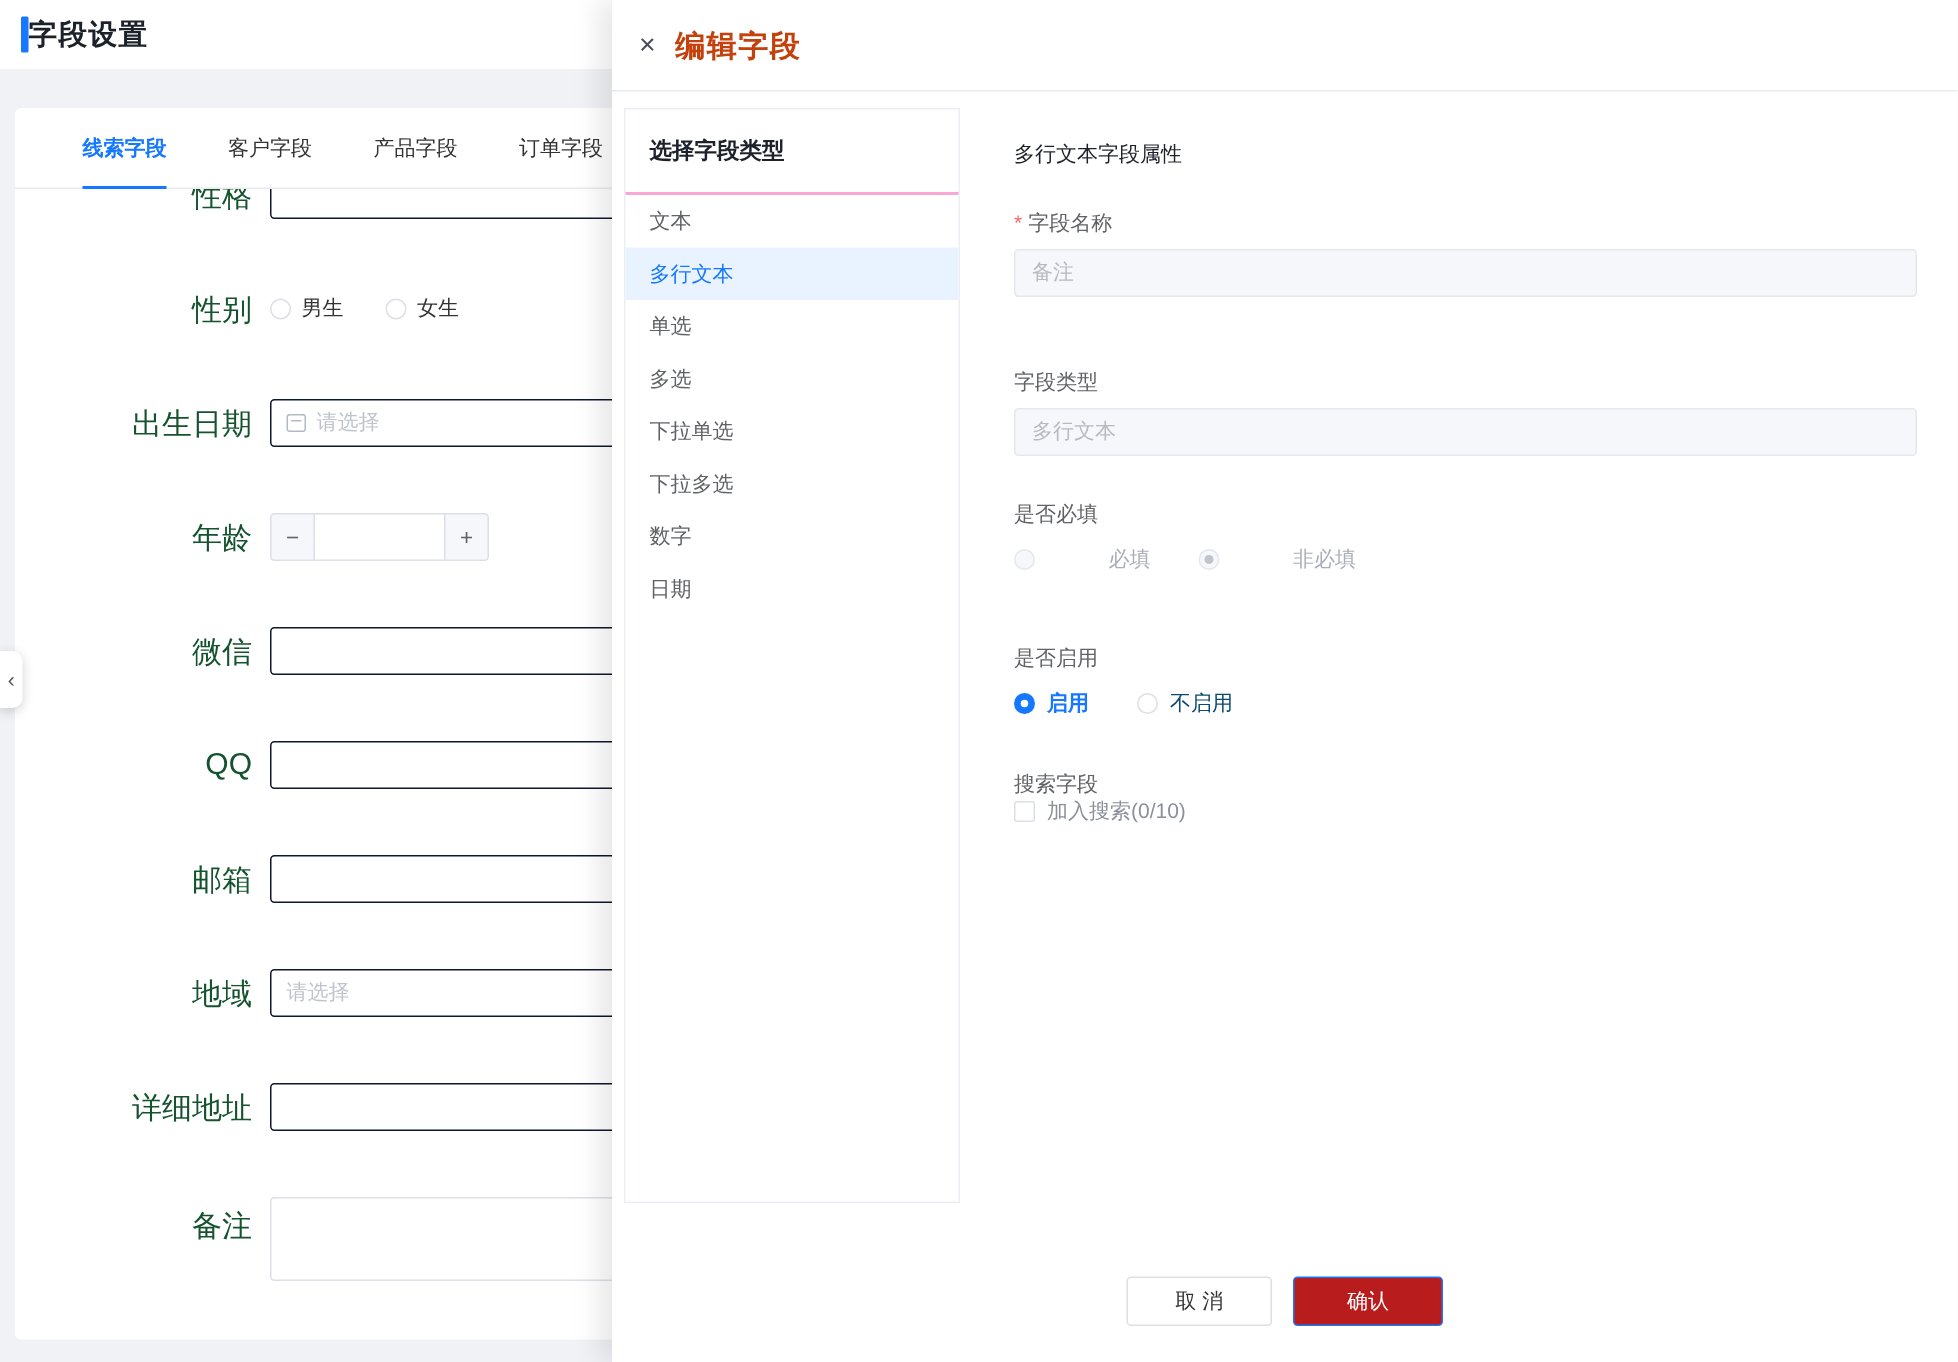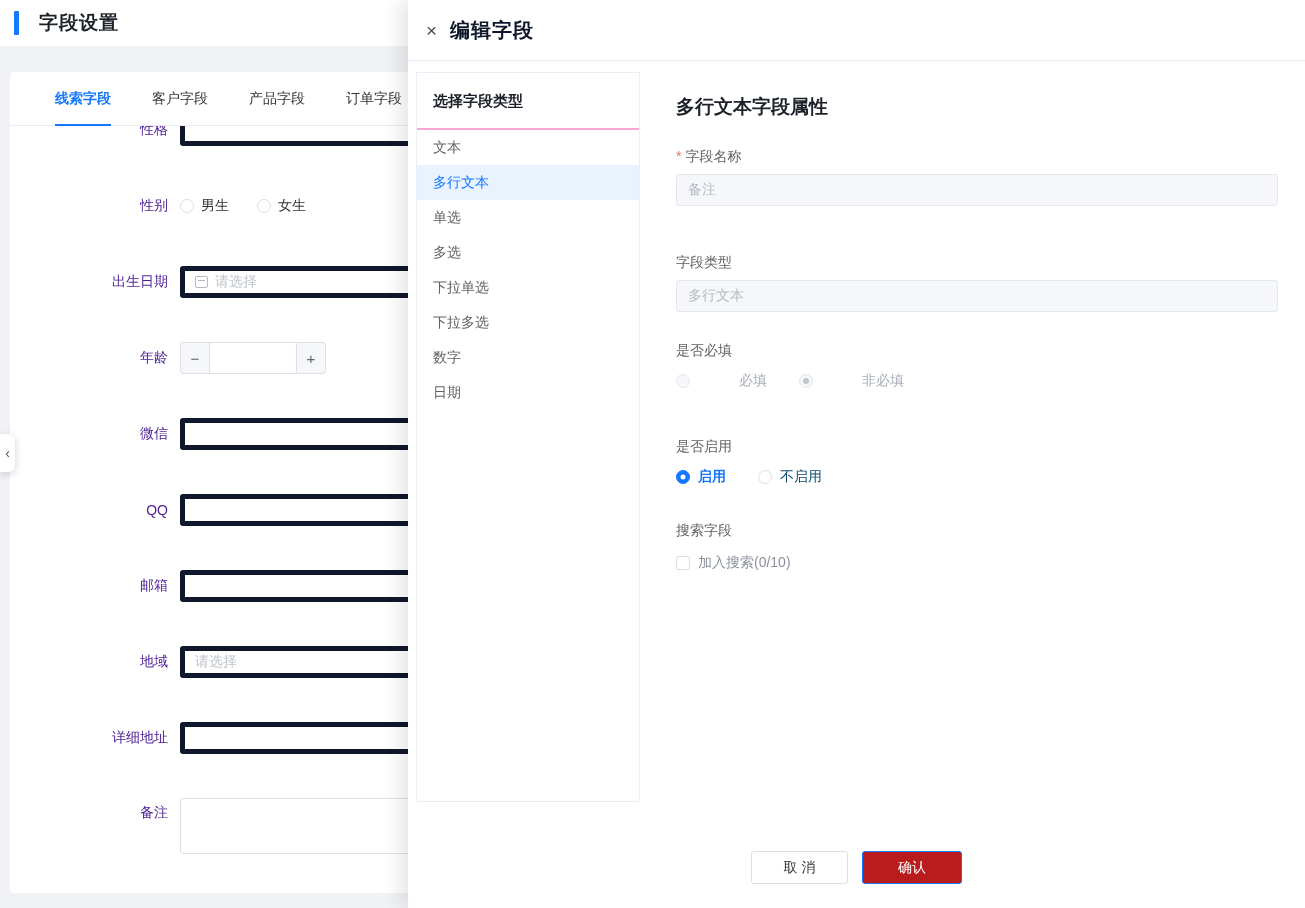--- a/index.html
+++ b/index.html
@@ -2,84 +2,84 @@
 <html><head>
 <meta charset="utf-8">
 <style>
   html,body{margin:0;padding:0;}
   body{font-family:"Liberation Sans","DejaVu Sans",sans-serif;}
   .screen{position:relative;width:1305px;height:908px;background:#f0f2f5;overflow:hidden;}
 
   
   .topbar{position:absolute;top:0;left:0;width:100%;height:46px;background:#fff;display:flex;align-items:center;}
   .accent-bar{width:5px;height:24px;background:#1677ff;margin-left:14px;border-radius:1px;}
-  .page-title{font-size:19px;font-weight:bold;color:#1d2129;margin-left:20px;letter-spacing:1px;}
+  .page-title{font-size:19px;font-weight:bold;color:#1d2129;margin-left:0;letter-spacing:1px;}
 
   .card{position:absolute;top:72px;left:10px;width:1280px;bottom:15px;background:#fff;border-radius:4px;overflow:hidden;}
   .tab-bar{display:flex;align-items:center;height:53px;padding:0 45px;gap:41px;border-bottom:1px solid #e8eaed;}
   .tab{font-size:14px;color:#333;cursor:pointer;height:100%;display:flex;align-items:center;position:relative;}
   .tab.active{color:#1677ff;font-weight:bold;}
   .tab.active::after{content:'';position:absolute;left:0;right:0;bottom:-1px;height:2px;background:#1677ff;}
 
   .form-area{position:absolute;top:54px;left:0;right:0;bottom:0;overflow:hidden;}
   .form-row{display:flex;align-items:center;min-height:32px;margin-bottom:44px;}
   .form-row.clipped{margin-top:-12px;}
   .form-row.align-top{align-items:flex-start;}
   .form-row.align-top .form-label{margin-top:6px;}
-  .form-label{width:158px;text-align:right;padding-right:12px;font-size:14px;color:#4c1d95;flex-shrink:0;}
+  .form-label{width:158px;text-align:right;padding-right:12px;font-size:20px;color:#14532d;flex-shrink:0;}
   .form-ctrl{display:flex;align-items:center;}
-  .input-box{width:358px;height:32px;box-sizing:border-box;border:5px solid #0f172a;border-radius:3px;background:#fff;display:flex;align-items:center;padding:0 10px;font-size:14px;}
+  .input-box{width:358px;height:32px;box-sizing:border-box;border:1px solid #0f172a;border-radius:3px;background:#fff;display:flex;align-items:center;padding:0 10px;font-size:14px;}
   .ph{color:#bfc4cc;}
   .cal-icon{width:13px;height:12px;box-sizing:border-box;border:1px solid #b4bac4;border-radius:2px;margin-right:7px;position:relative;display:inline-block;}
   .cal-icon::before{content:'';position:absolute;left:2px;right:2px;top:3px;height:1px;background:#b4bac4;}
   .radio-opt{display:flex;align-items:center;margin-right:28px;cursor:pointer;}
   .radio-circle{width:14px;height:14px;box-sizing:border-box;border:1px solid #dcdfe6;border-radius:50%;background:#fff;margin-right:7px;}
   .radio-text{font-size:14px;color:#333;}
   .stepper{display:flex;height:32px;}
   .step-btn{width:30px;box-sizing:border-box;border:1px solid #dcdfe6;background:#f5f7fa;display:flex;align-items:center;justify-content:center;color:#606266;font-size:15px;cursor:pointer;}
   .step-btn.minus{border-radius:3px 0 0 3px;}
   .step-btn.plus{border-radius:0 3px 3px 0;}
   .step-input{width:86px;border-top:1px solid #dcdfe6;border-bottom:1px solid #dcdfe6;background:#fff;}
   .textarea-box{width:358px;height:56px;box-sizing:border-box;border:1px solid #dcdfe6;border-radius:3px;background:#fff;}
 
   .collapse-handle{position:absolute;left:0;top:434px;width:15px;height:38px;background:#fff;border-radius:0 7px 7px 0;box-shadow:0 2px 8px rgba(0,0,0,0.18);display:flex;align-items:center;justify-content:center;cursor:pointer;z-index:3;}
   .chev{color:#555;font-size:14px;line-height:1;}
 
   
   .drawer{position:absolute;left:408px;top:0;width:897px;height:908px;background:#fff;box-shadow:-8px 0 18px rgba(0,0,0,0.10);z-index:10;}
   .drawer-header{height:60px;display:flex;align-items:center;padding-left:18px;border-bottom:1px solid #e8eaed;}
   .close{font-size:19px;color:#4a4f57;cursor:pointer;margin-right:13px;line-height:1;}
-  .drawer-title{font-size:20px;font-weight:bold;color:#0f172a;letter-spacing:1px;}
+  .drawer-title{font-size:20px;font-weight:bold;color:#c2410c;letter-spacing:1px;}
 
   .type-panel{position:absolute;left:8px;top:72px;width:224px;height:730px;box-sizing:border-box;border:1px solid #ebeef5;background:#fff;}
   .type-panel-title{height:55px;line-height:55px;padding-left:16px;font-size:15px;font-weight:bold;color:#1d2129;border-bottom:2px solid #f9a8d4;}
   .type-item{height:35px;line-height:35px;padding-left:16px;font-size:14px;color:#606266;cursor:pointer;}
   .type-item.selected{background:#e8f3ff;color:#1677ff;}
 
   .props{position:absolute;left:268px;top:72px;right:27px;}
-  .props-title{font-size:19px;font-weight:bold;color:#1d2129;margin-top:22px;}
+  .props-title{font-size:14px;font-weight:normal;color:#1d2129;margin-top:22px;}
   .prop-label{font-size:14px;color:#606266;line-height:20px;}
   .m26{margin-top:26px;}
   .m28{margin-top:28px;}
   .m30{margin-top:46px;}
   .m34{margin-top:34px;}
   .req{color:#f56c6c;margin-right:4px;}
   .dis-input{margin-top:8px;height:32px;box-sizing:border-box;width:100%;background:#f5f7fa;border:1px solid #e4e7ed;border-radius:3px;display:flex;align-items:center;padding:0 11px;font-size:14px;color:#b6bac2;cursor:not-allowed;}
   .radio-row{margin-top:12px;display:flex;align-items:center;}
   .d-radio{display:inline-flex;align-items:center;margin-right:32px;cursor:pointer;}
   .d-radio-circle{width:14px;height:14px;box-sizing:border-box;border:1px solid #dcdfe6;border-radius:50%;background:#fff;margin-right:8px;position:relative;}
   .d-radio-label{font-size:14px;color:#0c4a6e;}
   .d-radio.checked .d-radio-circle{background:#1677ff;border-color:#1677ff;}
   .d-radio.checked .d-radio-circle::after{content:'';position:absolute;width:5px;height:5px;border-radius:50%;background:#fff;left:50%;top:50%;transform:translate(-50%,-50%);}
   .d-radio.checked .d-radio-label{color:#1677ff;font-weight:bold;}
   .d-radio.disabled{cursor:not-allowed;gap:41px;}
   .d-radio.disabled .d-radio-circle{background:#f5f7fa;border-color:#e4e7ed;}
   .d-radio.disabled .d-radio-label{color:#a9aeb8;font-weight:normal;}
   .d-radio.disabled.checked .d-radio-circle::after{background:#c0c4cc;width:6px;height:6px;}
-  .checkbox-row{margin-top:14px;display:inline-flex;align-items:center;cursor:pointer;}
+  .checkbox-row{display:inline-flex;align-items:center;cursor:pointer;}
   .cb{width:14px;height:14px;box-sizing:border-box;border:1px solid #dcdfe6;border-radius:2px;background:#fff;margin-right:8px;}
   .cb-label{font-size:14px;color:#8b909a;}
 
   .drawer-footer{position:absolute;bottom:24px;left:0;right:0;display:flex;justify-content:center;gap:14px;}
   .btn{min-width:97px;height:33px;box-sizing:border-box;border:1px solid #dcdfe6;background:#fff;border-radius:3px;font-size:14px;color:#333;cursor:pointer;font-family:inherit;}
   .btn.primary{min-width:100px;background:#b91c1c;border-color:#1677ff;color:#fff;font-weight:normal;}
 </style>
 </head>
 <body>
 

